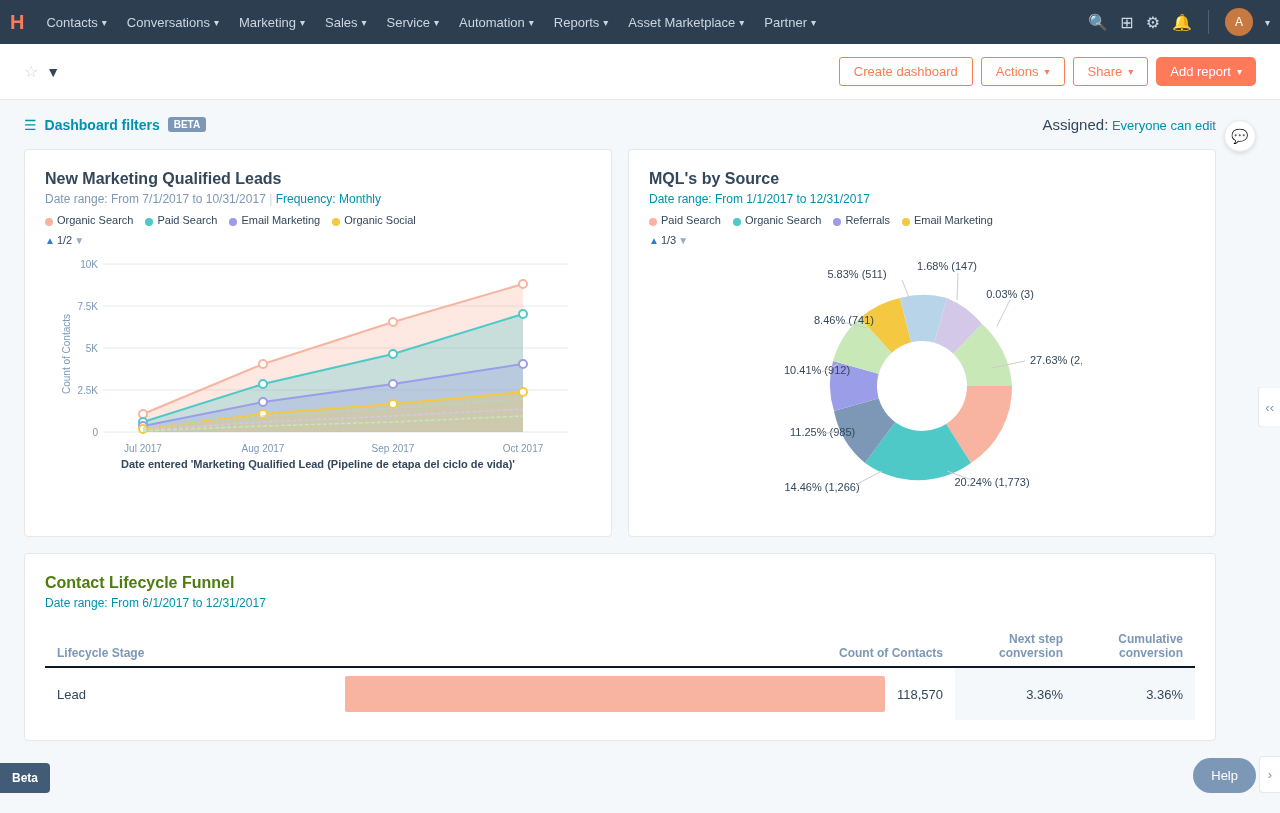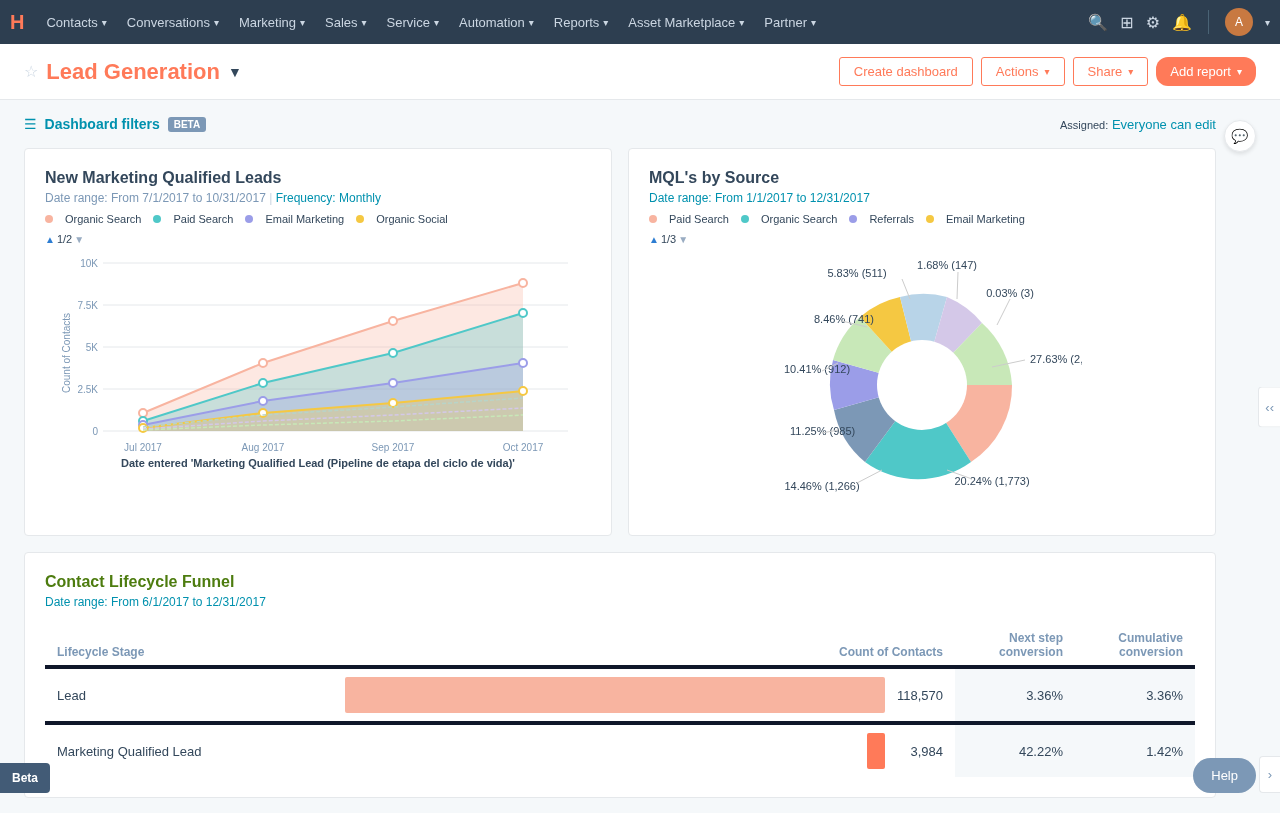--- a/index.html
+++ b/index.html
@@ -17,48 +17,48 @@
     .nav-divider { width: 1px; height: 24px; background: #4a6375; margin: 0 4px; }
 
     
     .page-header { background: #fff; border-bottom: 1px solid #e5e8eb; padding: 0 24px; height: 56px; display: flex; align-items: center; }
     .page-title-area { display: flex; align-items: center; gap: 8px; flex: 1; }
     .star-icon { color: #cbd6e2; font-size: 16px; cursor: pointer; }
     .page-title { font-size: 22px; font-weight: 600; color: #ff7a59; }
     .title-chevron { color: #33475b; font-size: 14px; cursor: pointer; }
     .header-actions { display: flex; gap: 8px; }
     .btn-outline { border: 1px solid #ff7a59; color: #ff7a59; background: #fff; padding: 6px 14px; border-radius: 3px; cursor: pointer; font-size: 13px; display: flex; align-items: center; gap: 6px; }
-    .btn-primary { background: #ff7a59; color: #fff; border: none; padding: 2px 14px; border-radius: 12px; cursor: pointer; font-size: 13px; display: flex; align-items: center; gap: 6px; }
+    .btn-primary { background: #ff7a59; color: #fff; border: none; padding: 2px 14px; border-radius: 5px; cursor: pointer; font-size: 13px; display: flex; align-items: center; gap: 6px; }
     .btn-chevron { font-size: 10px; }
 
     
     .sidebar-toggle { position: fixed; right: 0; top: 50%; transform: translateY(-50%); background: #fff; border: 1px solid #e5e8eb; border-right: none; border-radius: 4px 0 0 4px; padding: 12px 6px; cursor: pointer; color: #7c98b6; z-index: 100; }
 
     
     .content { padding: 16px 24px; max-width: 1240px; }
 
     
     .filter-bar { display: flex; align-items: center; justify-content: space-between; margin-bottom: 16px; }
     .filter-left { display: flex; align-items: center; gap: 8px; }
     .filter-icon { color: #0091ae; font-size: 14px; }
     .filter-label { color: #0091ae; font-weight: 600; font-size: 14px; cursor: pointer; }
     .beta-badge { background: #7c98b6; color: #fff; font-size: 10px; font-weight: 700; padding: 2px 6px; border-radius: 3px; }
-    .assigned-text { color: #33475b; font-size: 11px; }
+    .assigned-text { color: #33475b; font-size: 15px; }
     .assigned-link { color: #0091ae; cursor: pointer; font-weight: 500; }
 
     
     .cards-row { display: grid; grid-template-columns: 1fr 1fr; gap: 16px; margin-bottom: 16px; }
     .card { background: #fff; border: 1px solid #e5e8eb; border-radius: 4px; padding: 20px; }
     .card-title { font-size: 16px; font-weight: 600; color: #33475b; margin-bottom: 4px; }
     .card-date { color: #0091ae; font-size: 12px; margin-bottom: 2px; }
     .card-date span { color: #7c98b6; text-align: center; }
 
     
     .legend { display: flex; gap: 12px; flex-wrap: wrap; margin: 8px 0; }
-    .legend-item { display: flex; align-items: center; gap: 12px; font-size: 11px; color: #33475b; }
+    .legend-item { display: flex; align-items: flex-end; gap: 4px; font-size: 11px; color: #33475b; }
     .legend-dot { width: 8px; height: 8px; border-radius: 50%; }
 
     
     .page-arrows { display: flex; align-items: center; gap: 2px; margin-bottom: 8px; }
     .arrow-up { color: #2d7dd2; font-size: 10px; }
     .page-num { font-size: 11px; color: #33475b; }
     .arrow-down { color: #99acc2; font-size: 10px; }
 
     
     .chart-area { position: relative; height: 200px; }
@@ -66,21 +66,21 @@
     
     .pie-container { display: flex; justify-content: center; align-items: center; margin-top: 10px; }
 
     
     .funnel-card { background: #fff; border: 1px solid #e5e8eb; border-radius: 4px; padding: 20px; }
     .funnel-title { font-size: 16px; font-weight: 600; color: #4d7c0f; margin-bottom: 4px; }
     .funnel-date { color: #0091ae; font-size: 12px; margin-bottom: 16px; }
     .funnel-table { width: 100%; border-collapse: collapse; }
     .funnel-table th { text-align: right; font-size: 12px; font-weight: 600; color: #7c98b6; padding: 6px 12px; vertical-align: bottom; }
     .funnel-table th:first-child { text-align: left; }
-    .funnel-table td { padding: 8px 12px; font-size: 13px; border-top: 4px solid #0f172a; }
+    .funnel-table td { padding: 8px 12px; font-size: 13px; border-top: 2px solid #0f172a; }
     .funnel-table td:first-child { color: #33475b; font-size: 13px; }
     .funnel-table td:nth-child(3), .funnel-table td:nth-child(4) { text-align: right; color: #33475b; font-weight: 400; background: #f5f8fa; }
     .bar-cell { padding: 8px 4px; }
     .bar-wrap { display: flex; align-items: center; justify-content: flex-end; gap: 8px; }
     .bar { height: 36px; border-radius: 2px; }
     .bar-lead { background: #f8b4a0; width: 540px; }
     .bar-mql { background: #ff7a59; width: 18px; }
     .bar-val { font-size: 13px; color: #33475b; white-space: nowrap; min-width: 50px; text-align: right; }
 
     
@@ -147,21 +147,20 @@
     <span class="nav-icon">🔔</span>
     <div class="nav-divider"></div>
     <div class="nav-avatar">A</div>
     <span class="nav-chevron" style="color:#cbd6e2;">▾</span>
   </div>
 </nav>
 
 <div class="page-header">
   <div class="page-title-area">
     <span class="star-icon">☆</span>
-    <h1 class="page-title">Lead Generation</h1>
     <span class="title-chevron">▼</span>
   </div>
   <div class="header-actions">
     <button class="btn-outline">Create dashboard</button>
     <button class="btn-outline">
       <span>Actions</span>
         <span class="btn-chevron">▾</span>
     </button>
     <button class="btn-outline">
       <span>Share</span>
@@ -377,31 +376,20 @@
           <td class="bar-cell">
             <div class="bar-wrap">
               <div class="bar bar-lead"></div>
               <span class="bar-val">118,570</span>
             </div>
           </td>
           <td style="text-align:right; background:#f5f8fa;">3.36%</td>
           <td style="text-align:right; background:#f5f8fa;">3.36%</td>
         </tr>
 
-        <tr>
-          <td>Marketing Qualified Lead</td>
-          <td class="bar-cell">
-            <div class="bar-wrap">
-              <div class="bar bar-mql"></div>
-              <span class="bar-val">3,984</span>
-            </div>
-          </td>
-          <td style="text-align:right; background:#f5f8fa;">42.22%</td>
-          <td style="text-align:right; background:#f5f8fa;">1.42%</td>
-        </tr>
       </tbody>
     </table>
   </div>
 </div>
 
 <div class="beta-btn">Beta</div>
 
 <div class="help-btn">Help</div>
 
 <div class="sidebar-toggle">‹‹</div>

